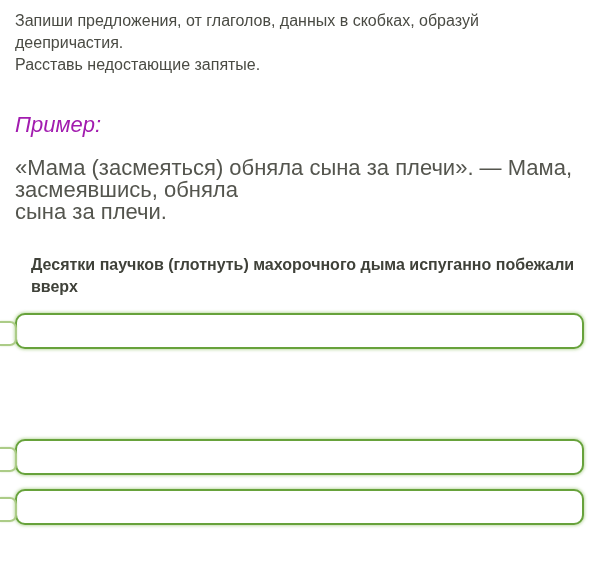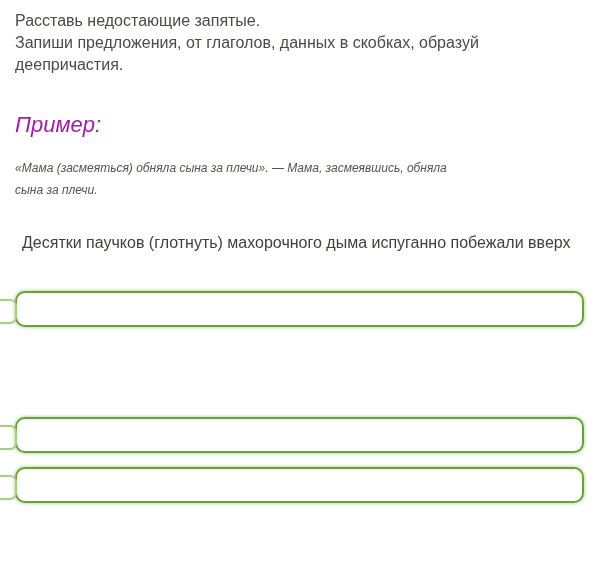--- a/index.html
+++ b/index.html
@@ -26,32 +26,32 @@
   .example-heading {
     margin: 36px 0 0 0;
     font-size: 22px;
     line-height: 25px;
     font-style: italic;
     font-weight: normal;
     color: #a21caf;
   }
   .example-text {
     margin: 20px 0 0 0;
-    font-size: 12px;
+    font-size: 22px;
     line-height: 22px;
-    font-style: italic;
     color: #54554e;
   }
   .task-block { position: relative; }
   .task-text {
-    margin: 31px 0 0 7px;
+    margin: 31px 0 0 16px;
     font-size: 16px;
     line-height: 22px;
     color: #3f4139;
     min-height: 45px;
+    font-weight: bold;
   }
   .task-text .line, .example-text .line, .instruction .line { display: block; }
   .answer-row { position: relative; margin-top: 14px; }
   .answer-input {
     display: block;
     width: 100%;
     height: 36px;
     box-sizing: border-box;
     border: 2px solid #67a23b;
     border-radius: 10px;
@@ -76,22 +76,22 @@
     box-shadow: 0 0 2px rgba(122, 179, 72, 0.35);
     pointer-events: none;
   }
 </style>
 </head>
 <body>
 
 <div class="page">
 
   <p class="instruction">
+    <span class="line">Запиши предложения, от глаголов, данных в скобках, образуй деепричастия.</span>
     <span class="line">Расставь недостающие запятые.</span>
-    <span class="line">Запиши предложения, от глаголов, данных в скобках, образуй деепричастия.</span>
   </p>
 
   <h2 class="example-heading">Пример:</h2>
 
   <p class="example-text">
     <span class="line">«Мама (засмеяться) обняла сына за плечи». — Мама, засмеявшись, обняла</span>
     <span class="line">сына за плечи.</span>
   </p>
 
   <div class="task-block">

